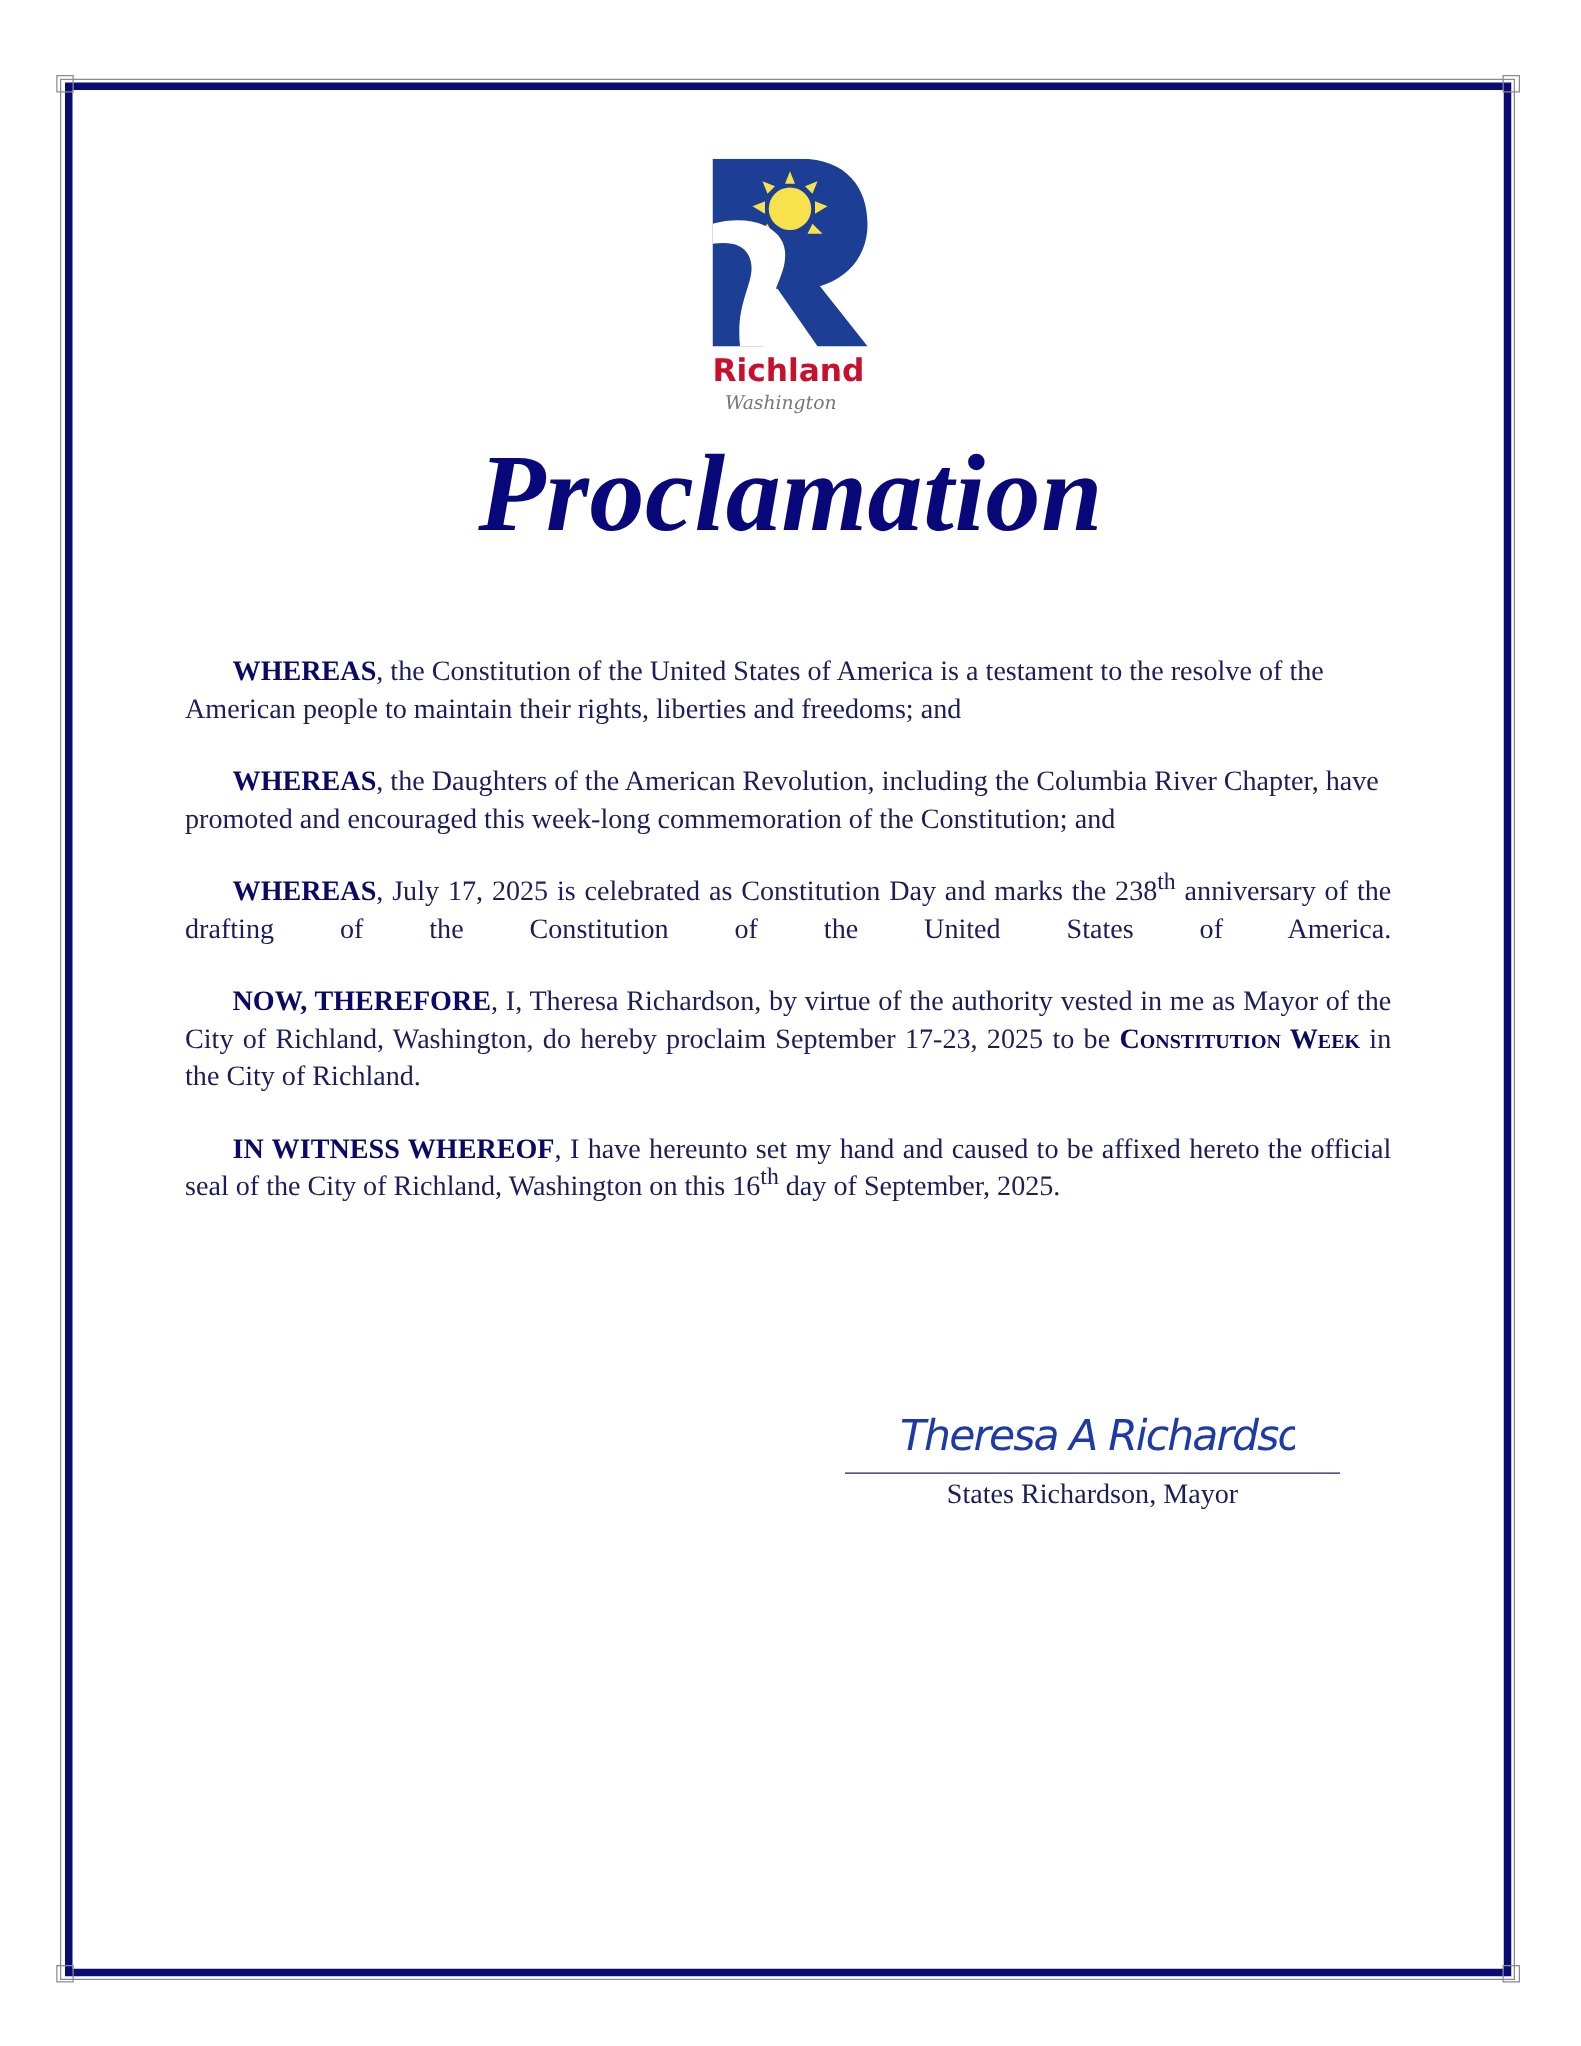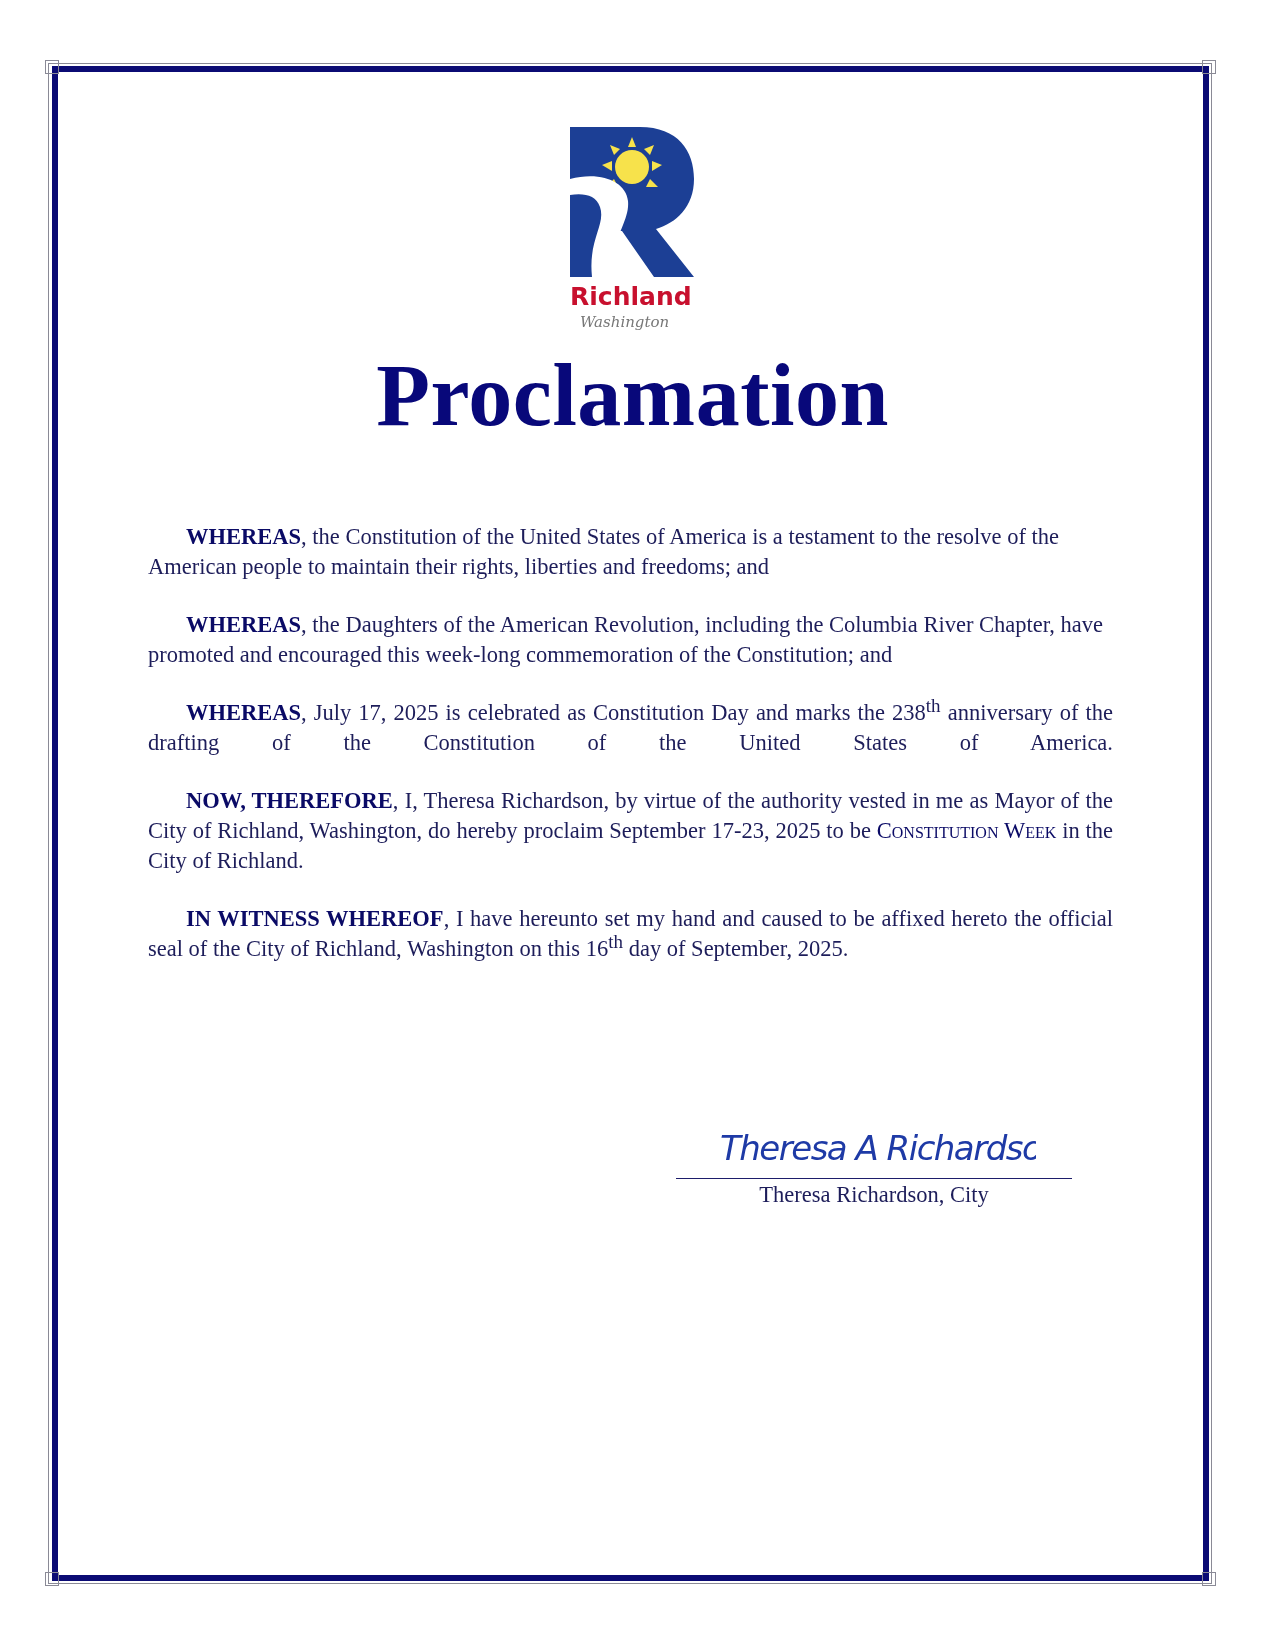--- a/index.html
+++ b/index.html
@@ -5,29 +5,29 @@
   html, body { margin: 0; padding: 0; background: #ffffff; }
   body { width: 1265px; height: 1637px; position: relative; overflow: hidden;
          font-family: "Liberation Serif", "DejaVu Serif", serif; }
   .frame-outer { position: absolute; left: 48px; top: 63px; width: 1164px; height: 1521px;
                  border: 1px solid #8a8a96; box-sizing: border-box; }
   .frame-inner { position: absolute; left: 52px; top: 66px; width: 1157px; height: 1515px;
                  border: 6px solid #0b0b74; box-sizing: border-box; }
   .corner { position: absolute; width: 14px; height: 14px; border: 1px solid #8a8a96; box-sizing: border-box; }
   .logo { position: absolute; left: 570px; top: 127px; width: 128px; height: 220px; }
   .title { position: absolute; left: 0; width: 1265px; top: 352px; text-align: center;
-           font-family: "Liberation Serif", serif; font-weight: bold;
+           font-family: "Liberation Serif", serif; font-style: italic; font-weight: bold;
            font-size: 88px; color: #08087a; letter-spacing: 0.5px; line-height: 1; }
   .body { position: absolute; left: 148px; top: 478px; width: 965px;
           font-size: 22.5px; line-height: 30px; color: #1d1d5a; margin-top: 44px; }
   .para { text-indent: 38px; margin: 0 0 28px 0; text-align: left; }
   .para.justify { text-align: justify; text-align-last: justify; }
   .para.justify-body { text-align: justify; }
   .kw { font-weight: bold; color: #0a0a66; }
-  .sc { font-weight: normal; color: #0a0a66; font-variant: small-caps; }
+  .sc { font-weight: bold; color: #0a0a66; font-variant: small-caps; }
   sup { font-size: 19px; line-height: 0; vertical-align: super; }
   .sig-area { position: absolute; left: 676px; top: 1130px; width: 396px; }
   .sig-img { position: absolute; left: 40px; top: -12px; width: 320px; height: 56px; }
   .sig-line { position: absolute; left: 0; top: 48px; width: 396px; border-top: 1.5px solid #1d1d6a; }
   .sig-name { position: absolute; left: 0; top: 52px; width: 396px; text-align: center;
               font-size: 22.5px; color: #1d1d5a; }
 </style>
 </head>
 <body>
 
@@ -78,14 +78,14 @@
   <p class="para justify-body">
     <span class="kw">IN WITNESS WHEREOF</span><span>, I have hereunto set my hand and caused to be affixed hereto the official seal of the City of Richland, Washington on this 16</span><sup>th</sup><span> day of September, 2025.</span>
   </p>
 </div>
 
 <div class="sig-area">
   <svg class="sig-img" viewBox="0 0 320 56">
     <text x="4" y="42" font-family="DejaVu Sans, sans-serif" font-style="italic" font-size="34" fill="#1e3aa6" letter-spacing="-1.5">Theresa A Richardson</text>
   </svg>
   <div class="sig-line"></div>
-  <div class="sig-name">Theresa Richardson, City</div>
+  <div class="sig-name">States Richardson, Mayor</div>
 </div>
 
 </body></html>

